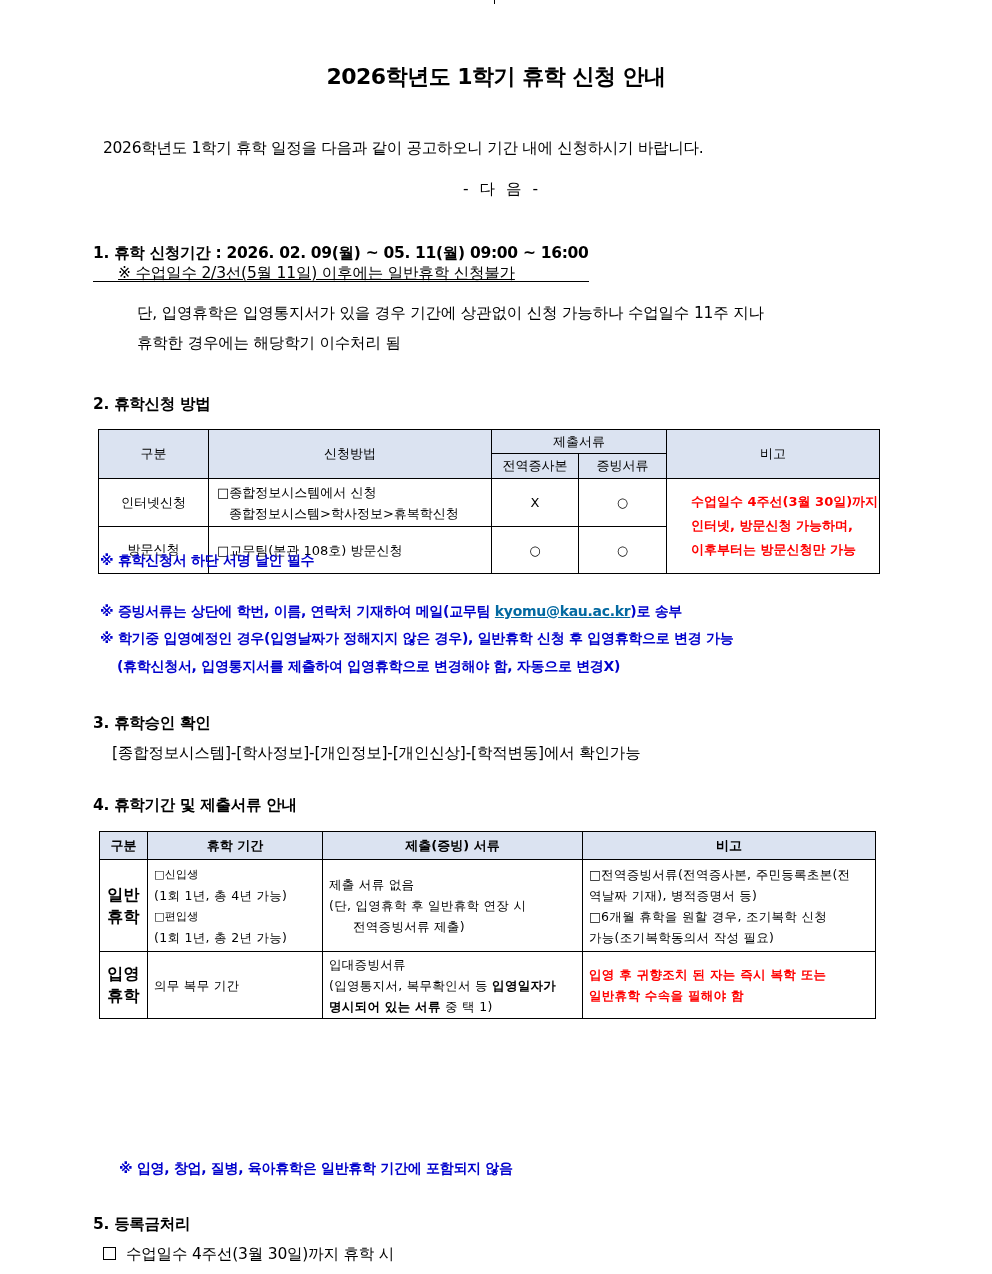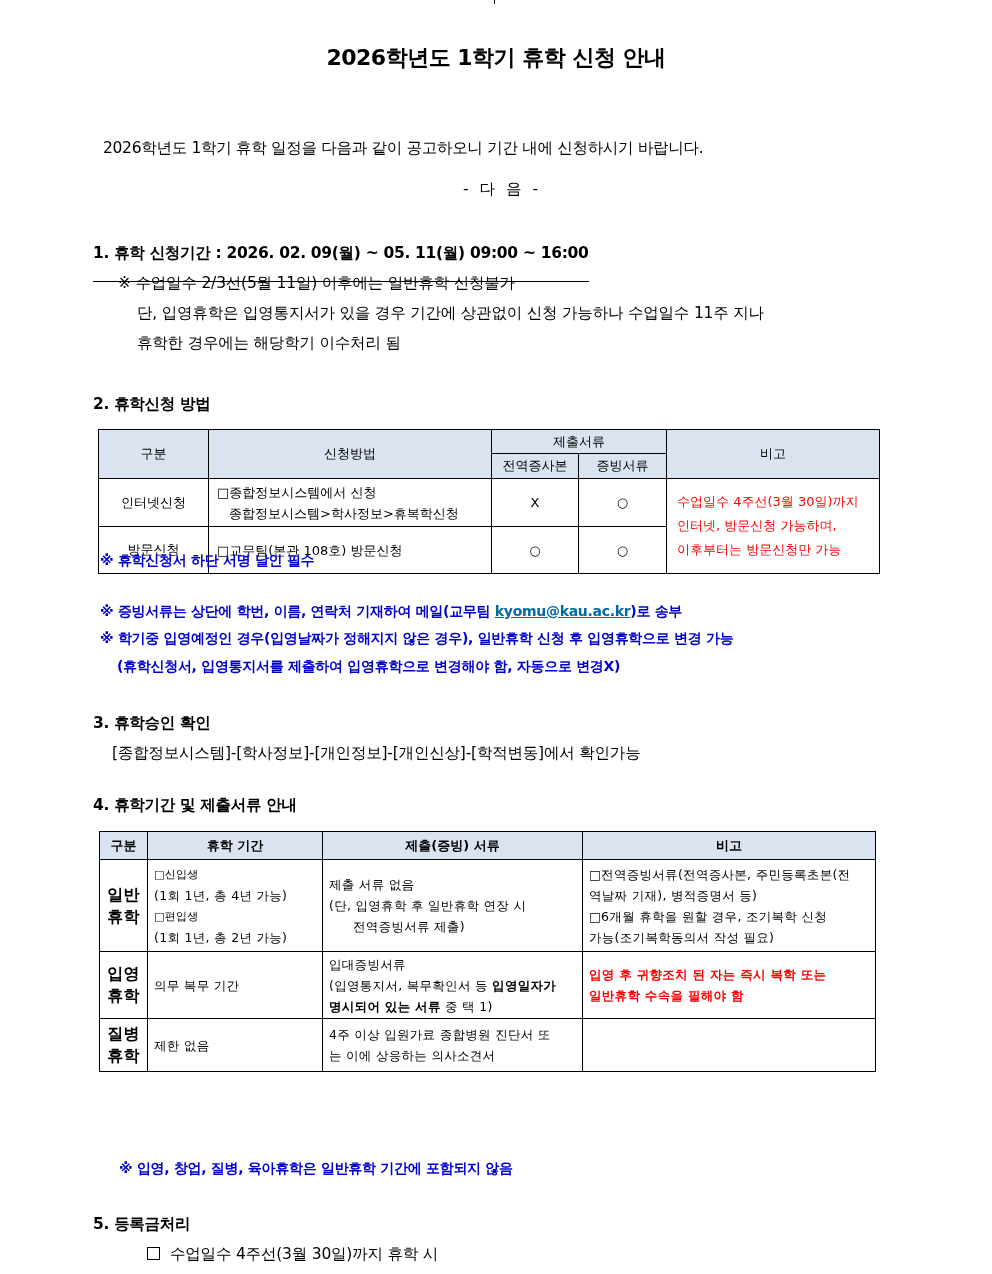--- a/index.html
+++ b/index.html
@@ -1,53 +1,53 @@
 <!DOCTYPE html>
 <html><head>
 <meta charset="utf-8">
 <style>
   * { box-sizing: border-box; margin: 0; padding: 0; }
   html, body { width: 992px; height: 1274px; background: #ffffff; overflow: hidden; }
   body { position: relative; font-family: "DejaVu Sans", "Liberation Sans", sans-serif; color: #000; }
   .abs { position: absolute; white-space: nowrap; }
   .top-mark { left: 494px; top: 0; width: 1px; height: 4px; background: #000; }
-  .title { left: 0; width: 992px; top: 43px; text-align: center; font-size: 22px; font-weight: bold; letter-spacing: -0.5px; }
+  .title { left: 0; width: 992px; top: 62px; text-align: center; font-size: 22px; font-weight: bold; letter-spacing: -0.5px; }
   .intro { left: 103px; top: 138px; font-size: 15.5px; letter-spacing: -0.3px; }
   .dahm { left: 0; width: 992px; top: 179px; text-align: center; font-size: 15.5px; word-spacing: 6px; padding-left: 9px; }
   .sec-head { font-size: 15.5px; font-weight: bold; letter-spacing: -0.3px; }
   .sec1 { left: 93px; top: 243px; color: #000000; border-bottom: 1.5px solid #000; padding-bottom: 17px; }
   .body-txt { font-size: 15.5px; letter-spacing: -0.2px; }
   .note-blue { font-size: 14px; font-weight: bold; color: #0000cc; letter-spacing: -0.3px; }
   .note-blue a { color: #0369a1; text-decoration: underline; }
   table { border-collapse: collapse; position: absolute; table-layout: fixed; }
   td, th { border: 1px solid #000; font-size: 13px; font-weight: normal; vertical-align: middle; }
   th { background: #dbe3f1; text-align: center; }
   .t2 td { text-align: center; }
   .t2 td.left { text-align: left; padding-left: 8px; line-height: 21px; }
-  .t2 td.red { color: #ff0000; font-weight: normal; text-align: left; padding-left: 10px; line-height: 24px; font-size: 13px; }
+  .t2 td.red { color: #ff0000; font-weight: bold; text-align: left; padding-left: 24px; line-height: 24px; font-size: 13px; }
   .t4 th { font-weight: bold; font-size: 13px; height: 28px; }
   .t4 td { font-size: 12.5px; line-height: 21px; padding: 0 6px; text-align: left; letter-spacing: 0.3px; }
   .t4 td.cat { text-align: center; font-weight: bold; font-size: 16px; padding: 0; line-height: 22px; }
   .t4 td.red { color: #ff0000; font-weight: bold; }
   .indent { padding-left: 24px; display: inline-block; }
   b.bold { font-weight: bold; }
   .checkbox { display: inline-block; width: 13px; height: 13px; border: 1.3px solid #000; vertical-align: -1px; margin-right: 10px; }
   .sq { font-size: 11px; }
 </style>
 </head>
 <body>
 
 <div class="abs top-mark"></div>
 
 <h1 class="abs title">2026학년도 1학기 휴학 신청 안내</h1>
 <p class="abs intro">2026학년도 1학기 휴학 일정을 다음과 같이 공고하오니 기간 내에 신청하시기 바랍니다.</p>
 <p class="abs dahm">- 다      음 -</p>
 
 <div class="abs sec-head sec1">1. 휴학 신청기간 : 2026. 02. 09(월) ~ 05. 11(월) 09:00 ~ 16:00</div>
-<div class="abs body-txt" style="left:118px; top:273px;">※ 수업일수 2/3선(5월 11일) 이후에는 일반휴학 신청불가</div>
+<div class="abs body-txt" style="left:118px; top:263px;text-decoration:underline;">※ 수업일수 2/3선(5월 11일) 이후에는 일반휴학 신청불가</div>
 <div class="abs body-txt" style="left:137px; top:303px;">단, 입영휴학은 입영통지서가 있을 경우 기간에 상관없이 신청 가능하나 수업일수 11주 지나</div>
 <div class="abs body-txt" style="left:137px; top:333px;">휴학한 경우에는 해당학기 이수처리 됨</div>
 
 <div class="abs sec-head" style="left:93px; top:394px;">2. 휴학신청 방법</div>
 
 <table class="t2" style="left:98px; top:429px; width:781px;">
   <colgroup>
     <col style="width:110px">
       <col style="width:283px">
       <col style="width:87px">
@@ -150,34 +150,22 @@
       <div><span>(입영통지서, 복무확인서 등 </span><b class="bold">입영일자가</b></div>
       <div><b class="bold">명시되어 있는 서류</b><span> 중 택 1)</span></div>
     </td>
     <td class="red">
       <div>입영 후 귀향조치 된 자는 즉시 복학 또는</div>
       <div>일반휴학 수속을 필해야 함</div>
     </td>
   </tr>
 
 
-  <tr style="height:53px;">
-    <td class="cat">
-          <div>질병</div>
-          <div>휴학</div>
-        </td>
-    <td>제한 없음</td>
-    <td>
-      <div>4주 이상 입원가료 종합병원 진단서 또</div>
-      <div>는 이에 상응하는 의사소견서</div>
-    </td>
-    <td></td>
-  </tr>
 
 </tbody>
   </table>
 
 <div class="abs note-blue" style="left:100px; top:1160px;margin-left:19px;">※ 입영, 창업, 질병, 육아휴학은 일반휴학 기간에 포함되지 않음</div>
 
 <div class="abs sec-head" style="left:93px; top:1214px;">5. 등록금처리</div>
-<div class="abs body-txt" style="left:103px; top:1244px;margin-left:44px;">
+<div class="abs body-txt" style="left:103px; top:1244px;">
   <span class="checkbox"></span><span>수업일수 4주선(3월 30일)까지 휴학 시</span>
 </div>
 
 </body></html>

